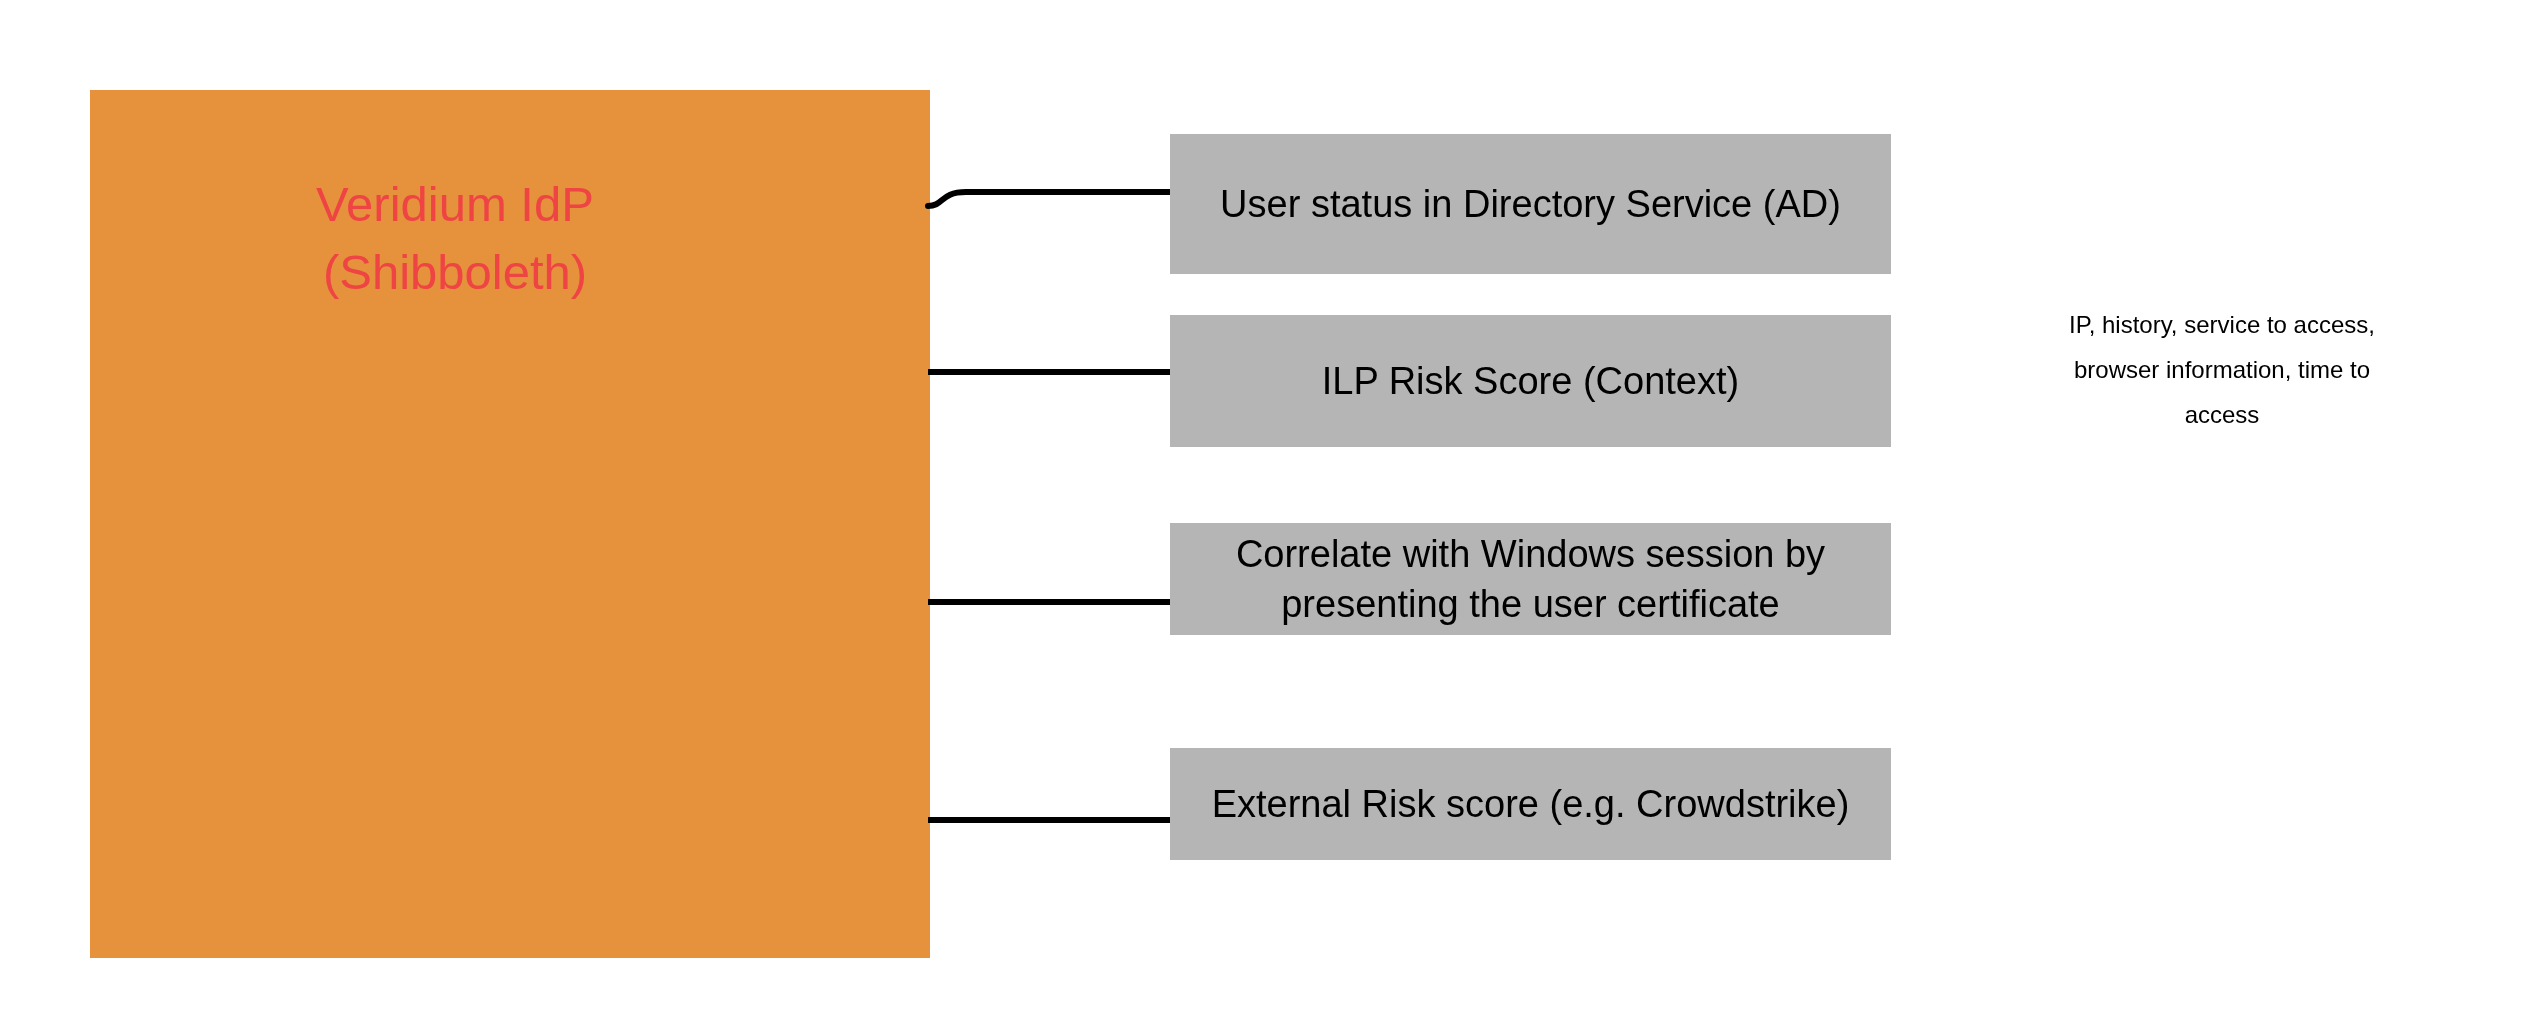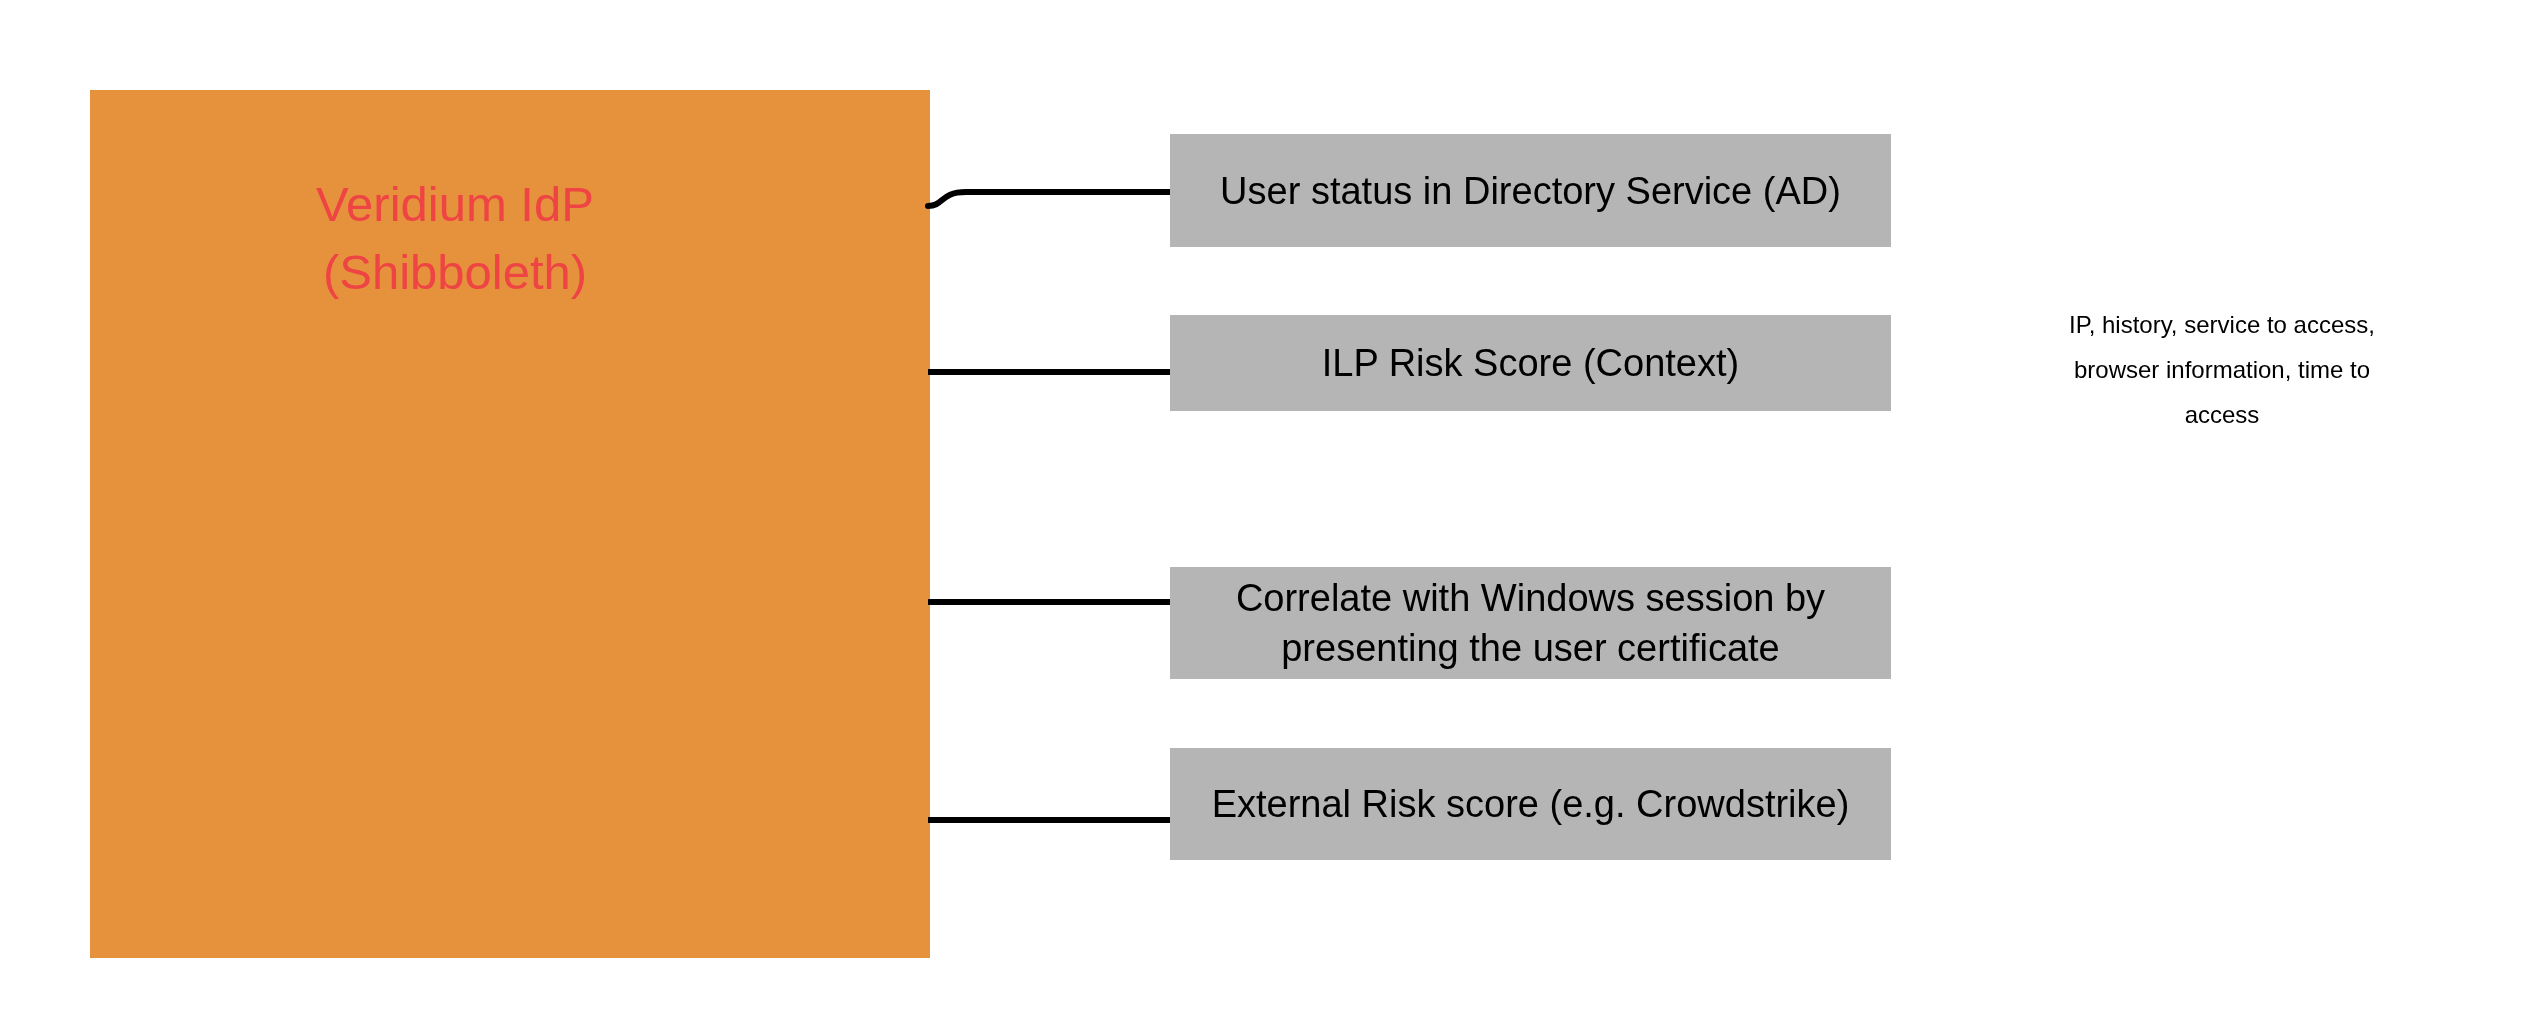--- a/index.html
+++ b/index.html
@@ -51,23 +51,23 @@
     align-items: center;
     justify-content: center;
     text-align: center;
     color: #000000;
     font-size: 38px;
     line-height: 50px;
     padding: 0 6px;
     box-sizing: border-box;
     white-space: pre-line;
   }
-  .factor-1 { top: 134px; height: 113px; }
-  .factor-2 { top: 315px; height: 96px; }
-  .factor-3 { top: 523px; height: 112px; margin-top: 44px; }
+  .factor-1 { top: 134px; height: 140px; }
+  .factor-2 { top: 315px; height: 132px; }
+  .factor-3 { top: 523px; height: 112px; }
   .factor-4 { top: 748px; height: 112px; }
   .annotation {
     position: absolute;
     left: 1982px;
     top: 302px;
     width: 480px;
     text-align: center;
     color: #000000;
     font-size: 24px;
     line-height: 45px;

